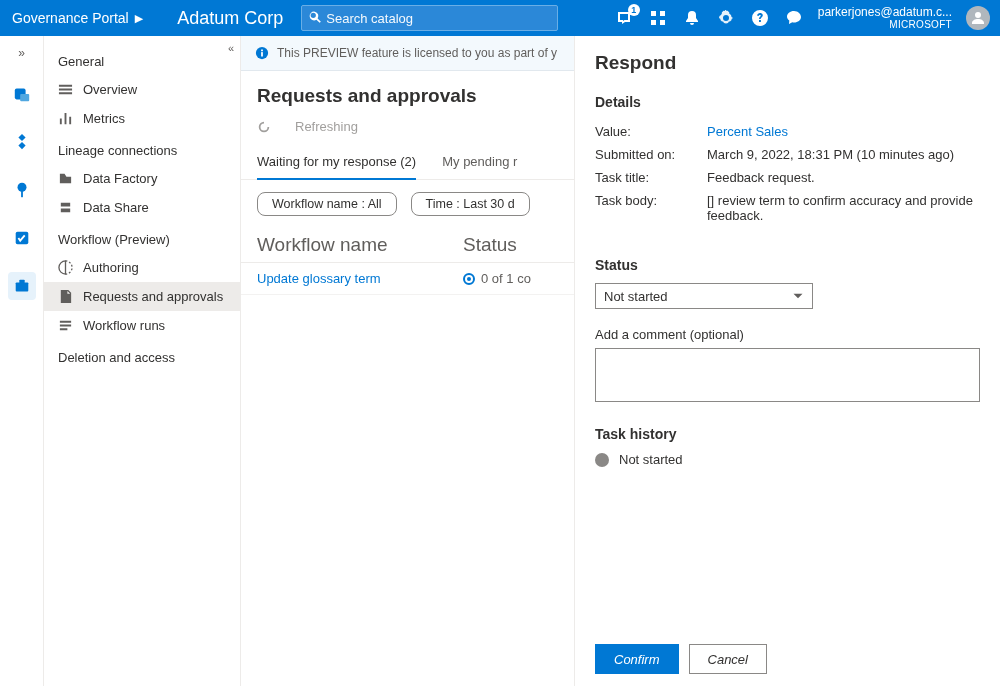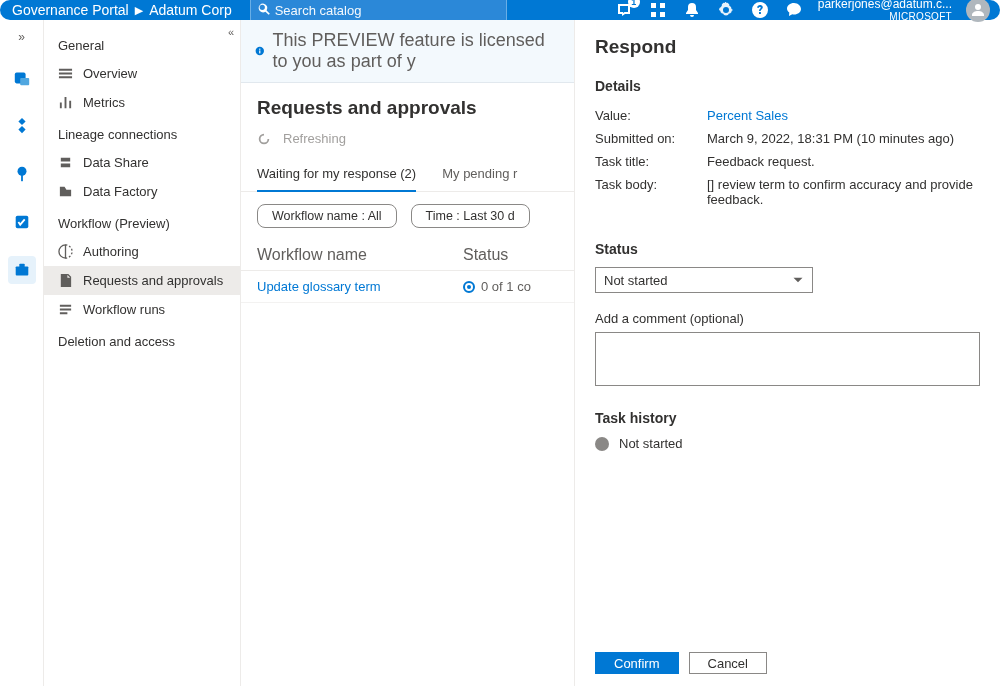--- a/index.html
+++ b/index.html
@@ -1,21 +1,21 @@
 <!DOCTYPE html>
 <html><head>
 <meta charset="utf-8">
 <style>
   * { box-sizing: border-box; margin: 0; padding: 0; font-family: "Segoe UI", -apple-system, sans-serif; }
   html, body { width: 1000px; height: 686px; overflow: hidden; background: #fff; }
   .root { display: flex; flex-direction: column; width: 1000px; height: 686px; }
-  .topbar { height: 20px; background: #0078d4; color: #fff; display: flex; align-items: center; font-size: 13px; border-radius: 13px; }
+  .topbar { height: 36px; background: #0078d4; color: #fff; display: flex; align-items: center; font-size: 13px; }
   .brand { padding-left: 12px; font-size: 14px; font-weight: 400; }
   .crumb-sep { margin: 0 6px; font-size: 11px; }
-  .crumb { font-size: 14px; }
+  .crumb { font-size: 18px; margin-left: 28px; }
   .searchwrap { margin-left: 18px; }
   .search { width: 257px; height: 26px; background: #2b88d8; border: 1px solid #69aee6; border-radius: 2px; display: flex; align-items: center; padding: 0 6px; }
   .search svg { fill: #fff; }
   .search-input { flex: 1; padding-left: 4px; font-size: 13px; color: #fff; opacity: .95; }
   .topright { margin-left: auto; display: flex; align-items: center; gap: 14px; padding-right: 10px; height: 100%; }
   .topicon { width: 20px; height: 20px; position: relative; display:flex; align-items:center; justify-content:center; }
   .topicon svg { fill: #fff; }
   .badge { position: absolute; top: -4px; right: -6px; background: #fff; color: #0078d4; font-size: 9px; font-weight: 600; border-radius: 50%; width: 12px; height: 12px; display: flex; align-items: center; justify-content: center; }
   .userblock { display: flex; flex-direction: column; align-items: flex-end; line-height: 1.1; font-size: 12px; }
   .userblock .org { font-size: 10px; letter-spacing: .3px; }
@@ -28,32 +28,32 @@
   .rail-item.active { background: #e6f2fb; }
   .rail-item svg { width: 18px; height: 18px; }
   .sidebar { width: 197px; border-right: 1px solid #edebe9; padding-top: 8px; font-size: 13px; color: #323130; position: relative; }
   .sb-collapse { position: absolute; right: 6px; top: 6px; color: #605e5c; font-size: 11px; }
   .sb-section { padding: 10px 14px 6px; font-size: 13px; color: #323130; font-weight: 400; }
   .sb-item { display: flex; align-items: center; gap: 10px; padding: 7px 14px; color: #323130; cursor: pointer; }
   .sb-item svg { width: 15px; height: 15px; fill: #605e5c; }
   .sb-item.disabled { color: #a19f9d; }
   .sb-item.disabled svg { fill: #a19f9d; }
   .sb-item.active { background: #edebe9; }
-  .banner { display: flex; align-items: center; gap: 8px; padding: 10px 14px; font-size: 18px; color: #605e5c; background: #f3f9fd; border-bottom: 1px solid #e1e8ee; }
+  .banner { display: flex; align-items: center; gap: 8px; padding: 10px 14px; font-size: 12px; color: #605e5c; background: #f3f9fd; border-bottom: 1px solid #e1e8ee; }
   .banner svg { fill: #0078d4; }
   .page-title { padding: 14px 16px 6px; font-size: 19px; font-weight: 600; color: #323130; }
-  .refresh { display: flex; align-items: center; gap: 12px; padding: 6px 16px 10px; font-size: 13px; color: #a19f9d; }
+  .refresh { display: flex; align-items: center; gap: 24px; padding: 6px 16px 10px; font-size: 13px; color: #a19f9d; }
   .refresh svg { fill:#a19f9d; }
   .tabs { display: flex; gap: 26px; padding: 0 16px; border-bottom: 1px solid #edebe9; font-size: 13px; }
   .tab { padding: 10px 0; color: #605e5c; position: relative; cursor: pointer; }
   .tab.active { color: #323130; }
   .tab.active::after { content: ""; position: absolute; left: 0; right: 0; bottom: -1px; height: 2px; background: #0078d4; }
   .filters { display: flex; gap: 14px; padding: 12px 16px; }
   .pill { border: 1px solid #8a8886; border-radius: 8px; padding: 4px 14px; font-size: 12.5px; color: #323130; white-space: nowrap; }
-  .thead { display: flex; padding: 6px 16px; font-size: 16px; color: #605e5c; border-bottom: 1px solid #edebe9; }
+  .thead { display: flex; padding: 6px 16px; font-size: 19px; color: #605e5c; border-bottom: 1px solid #edebe9; }
   .col-name { width: 206px; }
   .col-status { flex: 1; }
   .trow { display: flex; align-items: center; padding: 8px 16px; font-size: 13px; border-bottom: 1px solid #f3f2f1; }
   .trow .link { color: #0078d4; width: 206px; cursor: pointer; }
   .trow .status { flex: 1; display: flex; align-items: center; gap: 6px; color: #605e5c; white-space: nowrap; overflow: hidden; }
   .status-dot { width: 12px; height: 12px; border-radius: 50%; background: #8a8886; flex-shrink: 0; }
   .status-ring { width: 12px; height: 12px; border-radius: 50%; border: 2px solid #0078d4; background: #fff; flex-shrink: 0; box-sizing: border-box; position: relative; }
   .status-ring::after{content:"";position:absolute;left:2px;top:2px;width:4px;height:4px;border-radius:50%;background:#0078d4;}
   .hl { border: 2px solid #e3262f; }
   .panel { width: 426px; border-left: 1px solid #edebe9; display: flex; flex-direction: column; padding: 16px 20px 12px; font-size: 13px; color: #323130; }
@@ -66,21 +66,21 @@
   .status-group { margin-top: 30px; margin-bottom: 18px; }
   .select { width: 218px; height: 26px; border: 1px solid #8a8886; display: flex; align-items: center; justify-content: space-between; padding: 0 8px; font-size: 13px; margin-top: 6px; }
   .select svg { fill: #605e5c; }
   .comment-label { font-size: 13px; margin-bottom: 6px; }
   .comment-box { width: 100%; height: 54px; border: 1px solid #8a8886; }
   .task-hist { margin-top: 24px; }
   .hist-row { display: flex; align-items: center; gap: 10px; margin-top: 10px; font-size: 13px; }
   .hist-dot { width: 14px; height: 14px; border-radius: 50%; background: #8a8886; }
   .panel-spacer { flex: 1; }
   .panel-actions { display: flex; gap: 10px; padding-top: 10px; }
-  .btn { height: 22px; padding: 0 18px; font-size: 13px; border: 1px solid #8a8886; background: #fff; display: flex; align-items: center; cursor: pointer; }
+  .btn { height: 30px; padding: 0 18px; font-size: 13px; border: 1px solid #8a8886; background: #fff; display: flex; align-items: center; cursor: pointer; font-style: italic; }
   .btn.primary { background: #0078d4; color: #fff; border-color: #0078d4; }
   .main-body { display:flex; flex:1; min-height:0; }
   .main-left { flex:1; min-width:0; display:flex; flex-direction:column; overflow:hidden; }
 </style>
 </head>
 <body>
 
 <div class="root">
 
   <div class="topbar">
@@ -185,29 +185,29 @@
         </div>
       <div class="sb-item">
           <svg viewBox="0 0 16 16">
             <path d="M2 14V8h2v6H2zm5 0V2h2v12H7zm5 0V6h2v8h-2z"></path>
           </svg>
           <span>Metrics</span>
         </div>
       <div class="sb-section">Lineage connections</div>
       <div class="sb-item">
           <svg viewBox="0 0 16 16">
+            <path d="M2 3h5l2 3h5v7H2V3z"></path>
+          </svg>
+          <span>Data Factory</span>
+        </div>
+      <div class="sb-item">
+          <svg viewBox="0 0 16 16">
             <path d="M3 3h10v4H3zM3 9h10v4H3z"></path>
           </svg>
           <span>Data Share</span>
-        </div>
-      <div class="sb-item">
-          <svg viewBox="0 0 16 16">
-            <path d="M2 3h5l2 3h5v7H2V3z"></path>
-          </svg>
-          <span>Data Factory</span>
         </div>
       <div class="sb-section">Workflow (Preview)</div>
       <div class="sb-item">
           <svg viewBox="0 0 16 16">
             <path d="M8 1a7 7 0 1 0 0 14V1z" fill="none" stroke="#605e5c" stroke-width="1.4"></path>
             <path d="M8 1a7 7 0 0 1 0 14" fill="none" stroke="#605e5c" stroke-width="1.4" stroke-dasharray="2 2"></path>
           </svg>
           <span>Authoring</span>
         </div>
       <div class="sb-item active">

